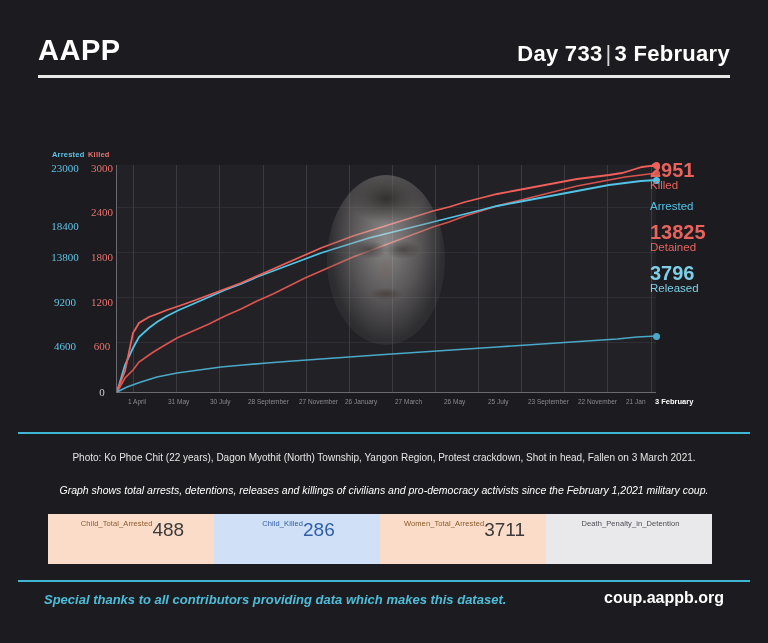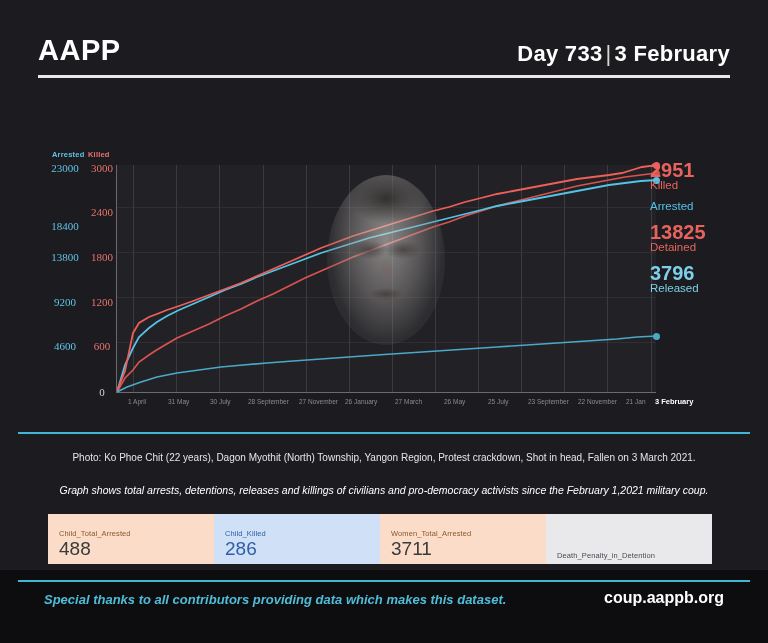--- a/index.html
+++ b/index.html
@@ -4,21 +4,21 @@
 <style>
   * { box-sizing: border-box; margin: 0; padding: 0; }
   body {
     width: 768px; height: 643px;
     background: #0d0d0f;
     font-family: "Liberation Sans", sans-serif;
     overflow: hidden;
   }
   #page {
     position: relative;
-    width: 768px; height: 570px;
+    width: 768px; height: 643px;
     background: #4c1d95;
     padding: 0;
   }
   .frame {
     position: absolute;
     left: 0; top: 0; right: 0; bottom: 0;
     background: #1c1c20;
   }
 
   
@@ -131,21 +131,21 @@
     text-align: center; font-size: 10.5px; font-style: italic; color: #ffffff;
   }
 
   
   .cards {
     position: absolute; left: 48px; top: 514px; width: 664px; height: 50px;
     display: flex;
   }
   .card {
     flex: 1; padding: 5px 8px 4px 11px;
-    display: flex; flex-direction: column; justify-content: flex-end;
+    display: flex; flex-direction: row; justify-content: center;
   }
   .card .ctitle { font-size: 7.5px; letter-spacing: 0.1px; }
   .card .cval { font-size: 19px; font-weight: normal; }
   .card.peach { background: #fbdcc8; }
   .card.peach .ctitle { color: #8a5a2a; }
   .card.peach .cval { color: #3a3a3a; }
   .card.blue { background: #cfe0f7; }
   .card.blue .ctitle { color: #2f5fa8; }
   .card.blue .cval { color: #2f5fa8; }
   .card.grey { background: #e9e9ec; }

